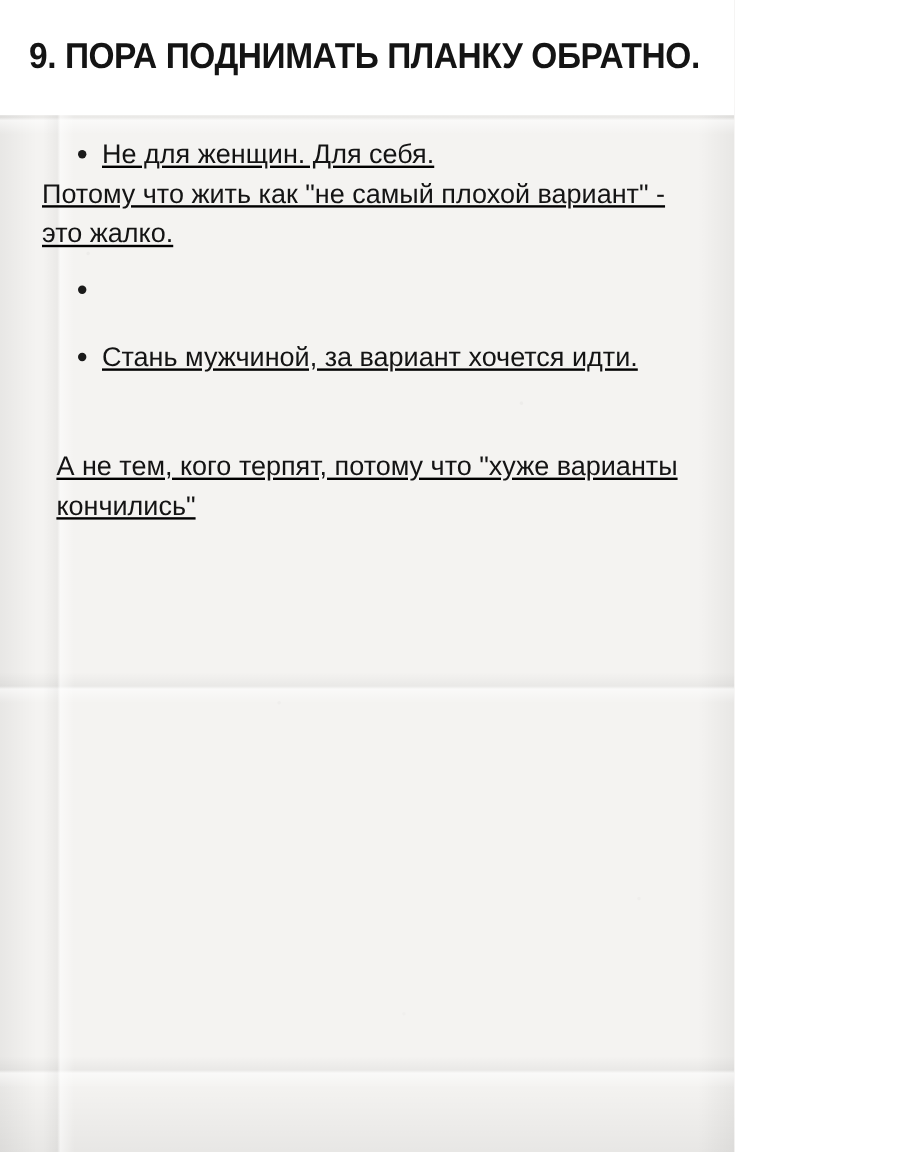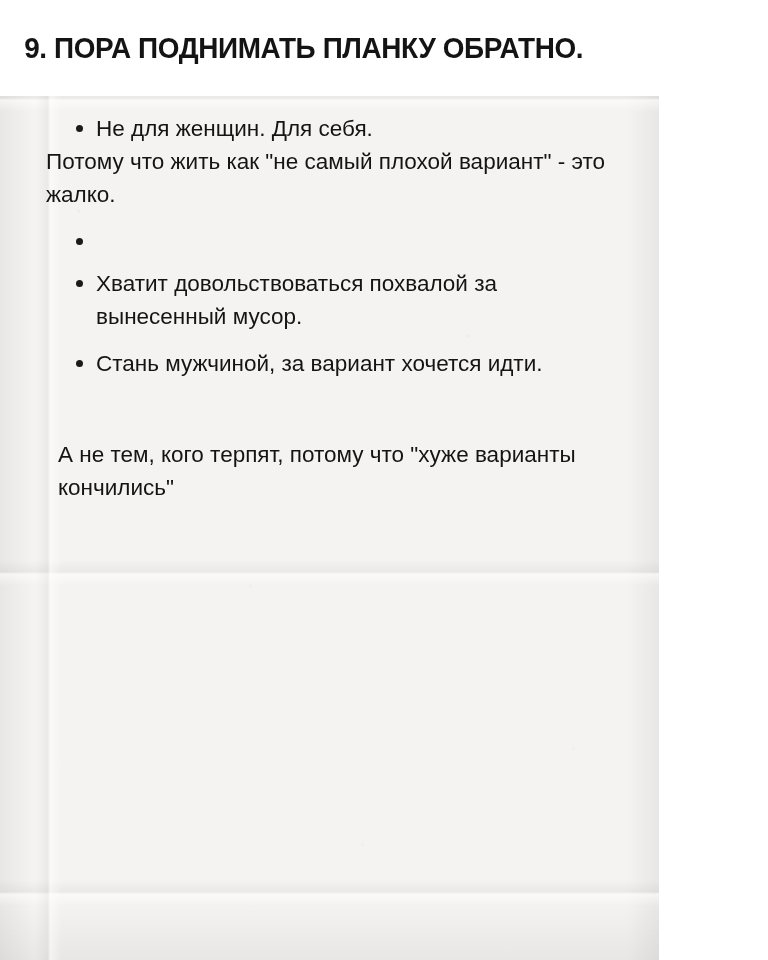--- a/index.html
+++ b/index.html
@@ -9,21 +9,21 @@
   body {
     width: 768px;
     height: 960px;
     background: #ffffff;
     font-family: "Liberation Sans", sans-serif;
     overflow: hidden;
   }
 
   .page {
     position: relative;
-    width: 659px;
+    width: 612px;
     height: 960px;
     background:
       linear-gradient(180deg, rgba(0,0,0,0.035) 0%, rgba(0,0,0,0) 6%, rgba(0,0,0,0) 94%, rgba(0,0,0,0.05) 100%),
       linear-gradient(90deg, rgba(0,0,0,0.05) 0%, rgba(0,0,0,0) 5%, rgba(0,0,0,0) 95%, rgba(0,0,0,0.05) 100%),
       #f4f3f1;
     box-sizing: border-box;
     overflow: hidden;
   }
 
   
@@ -83,24 +83,25 @@
     letter-spacing: -0.4px;
     color: #141414;
     transform: scaleX(0.93);
     transform-origin: left center;
     white-space: nowrap;
   }
 
   .content {
     position: absolute;
     top: 112px;
-    left: 16px;
+    left: 5px;
     right: 0;
     padding: 0 34px 0 30px;
     box-sizing: border-box;
+    text-decoration: underline;
   }
 
   ul.bullets {
     margin: 0;
     padding: 0;
     list-style: none;
   }
   li.block {
     margin: 0 0 0 0;
     padding: 0;
@@ -173,26 +174,20 @@
       <div class="gap-sm"></div>
 
       <li class="block">
         <div class="bullet-line">
           <span class="dot"></span>
         </div>
       </li>
 
       <div class="gap-md"></div>
 
-      <li class="block">
-        <div class="bullet-line">
-          <span class="dot"></span>
-          <span class="bullet-text">Хватит довольствоваться похвалой за вынесенный мусор.</span>
-        </div>
-      </li>
 
       <div class="gap-sm"></div>
 
       <li class="block">
         <div class="bullet-line">
           <span class="dot"></span>
           <span class="bullet-text">Стань мужчиной, за вариант хочется идти.</span>
         </div>
       </li>
 

